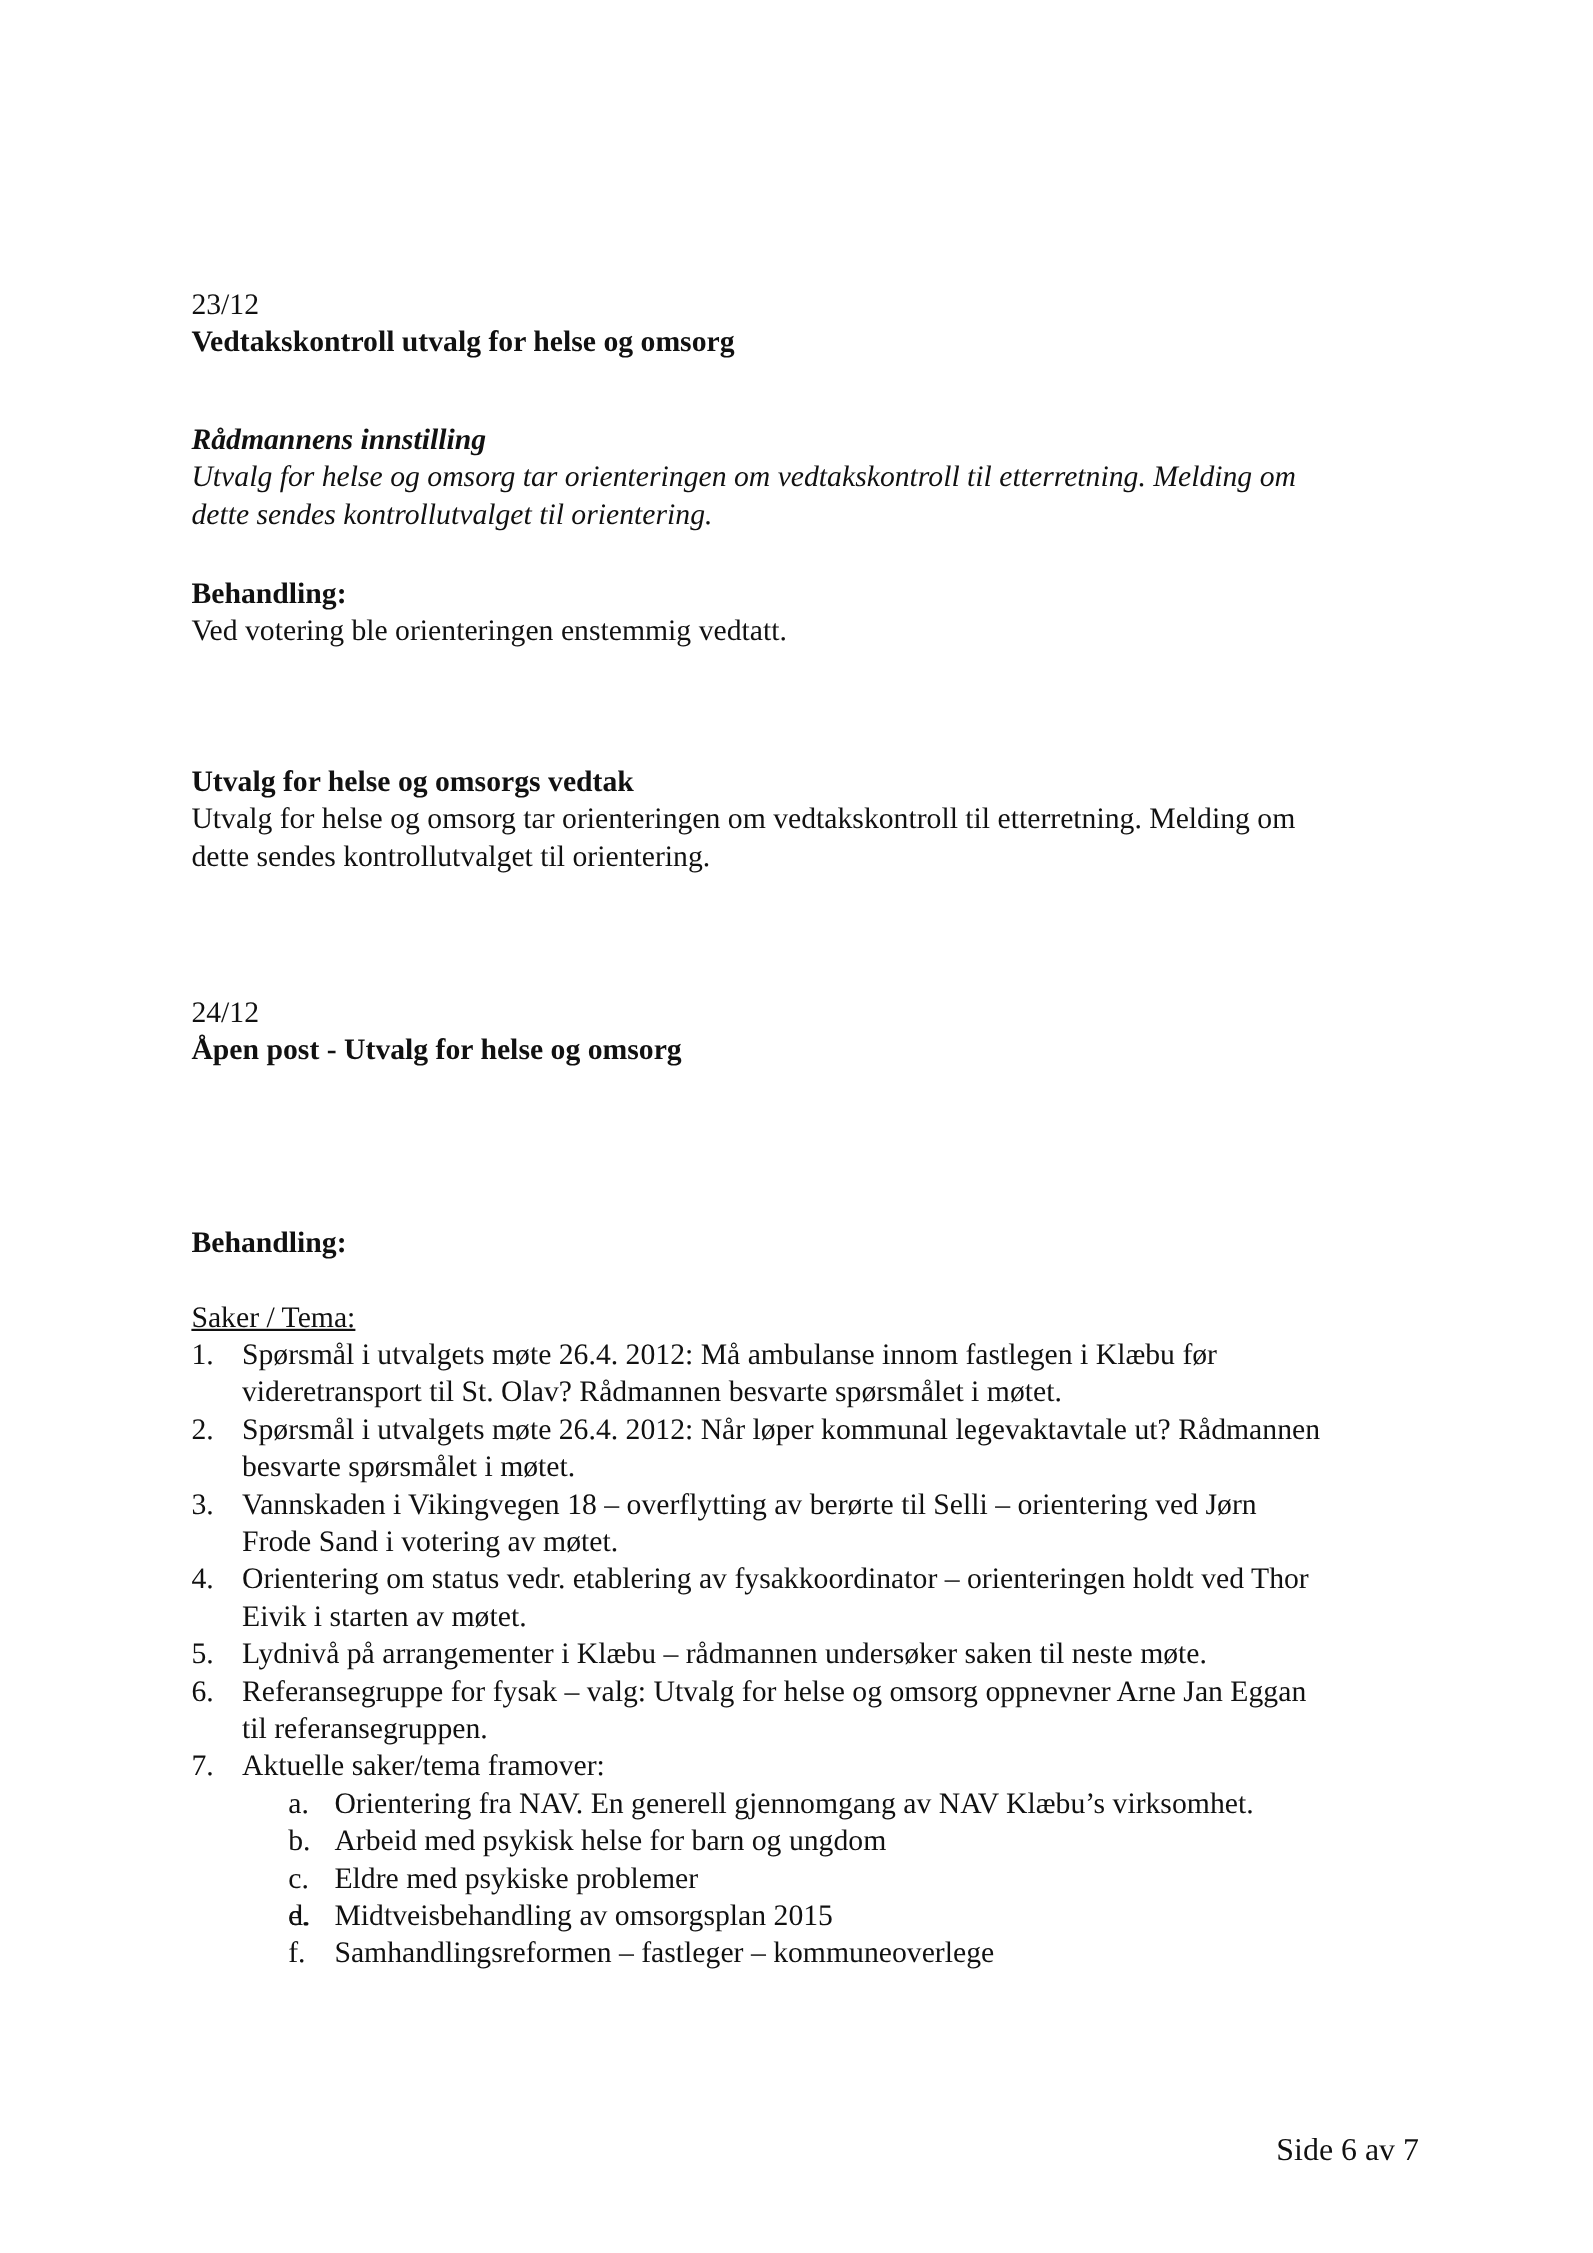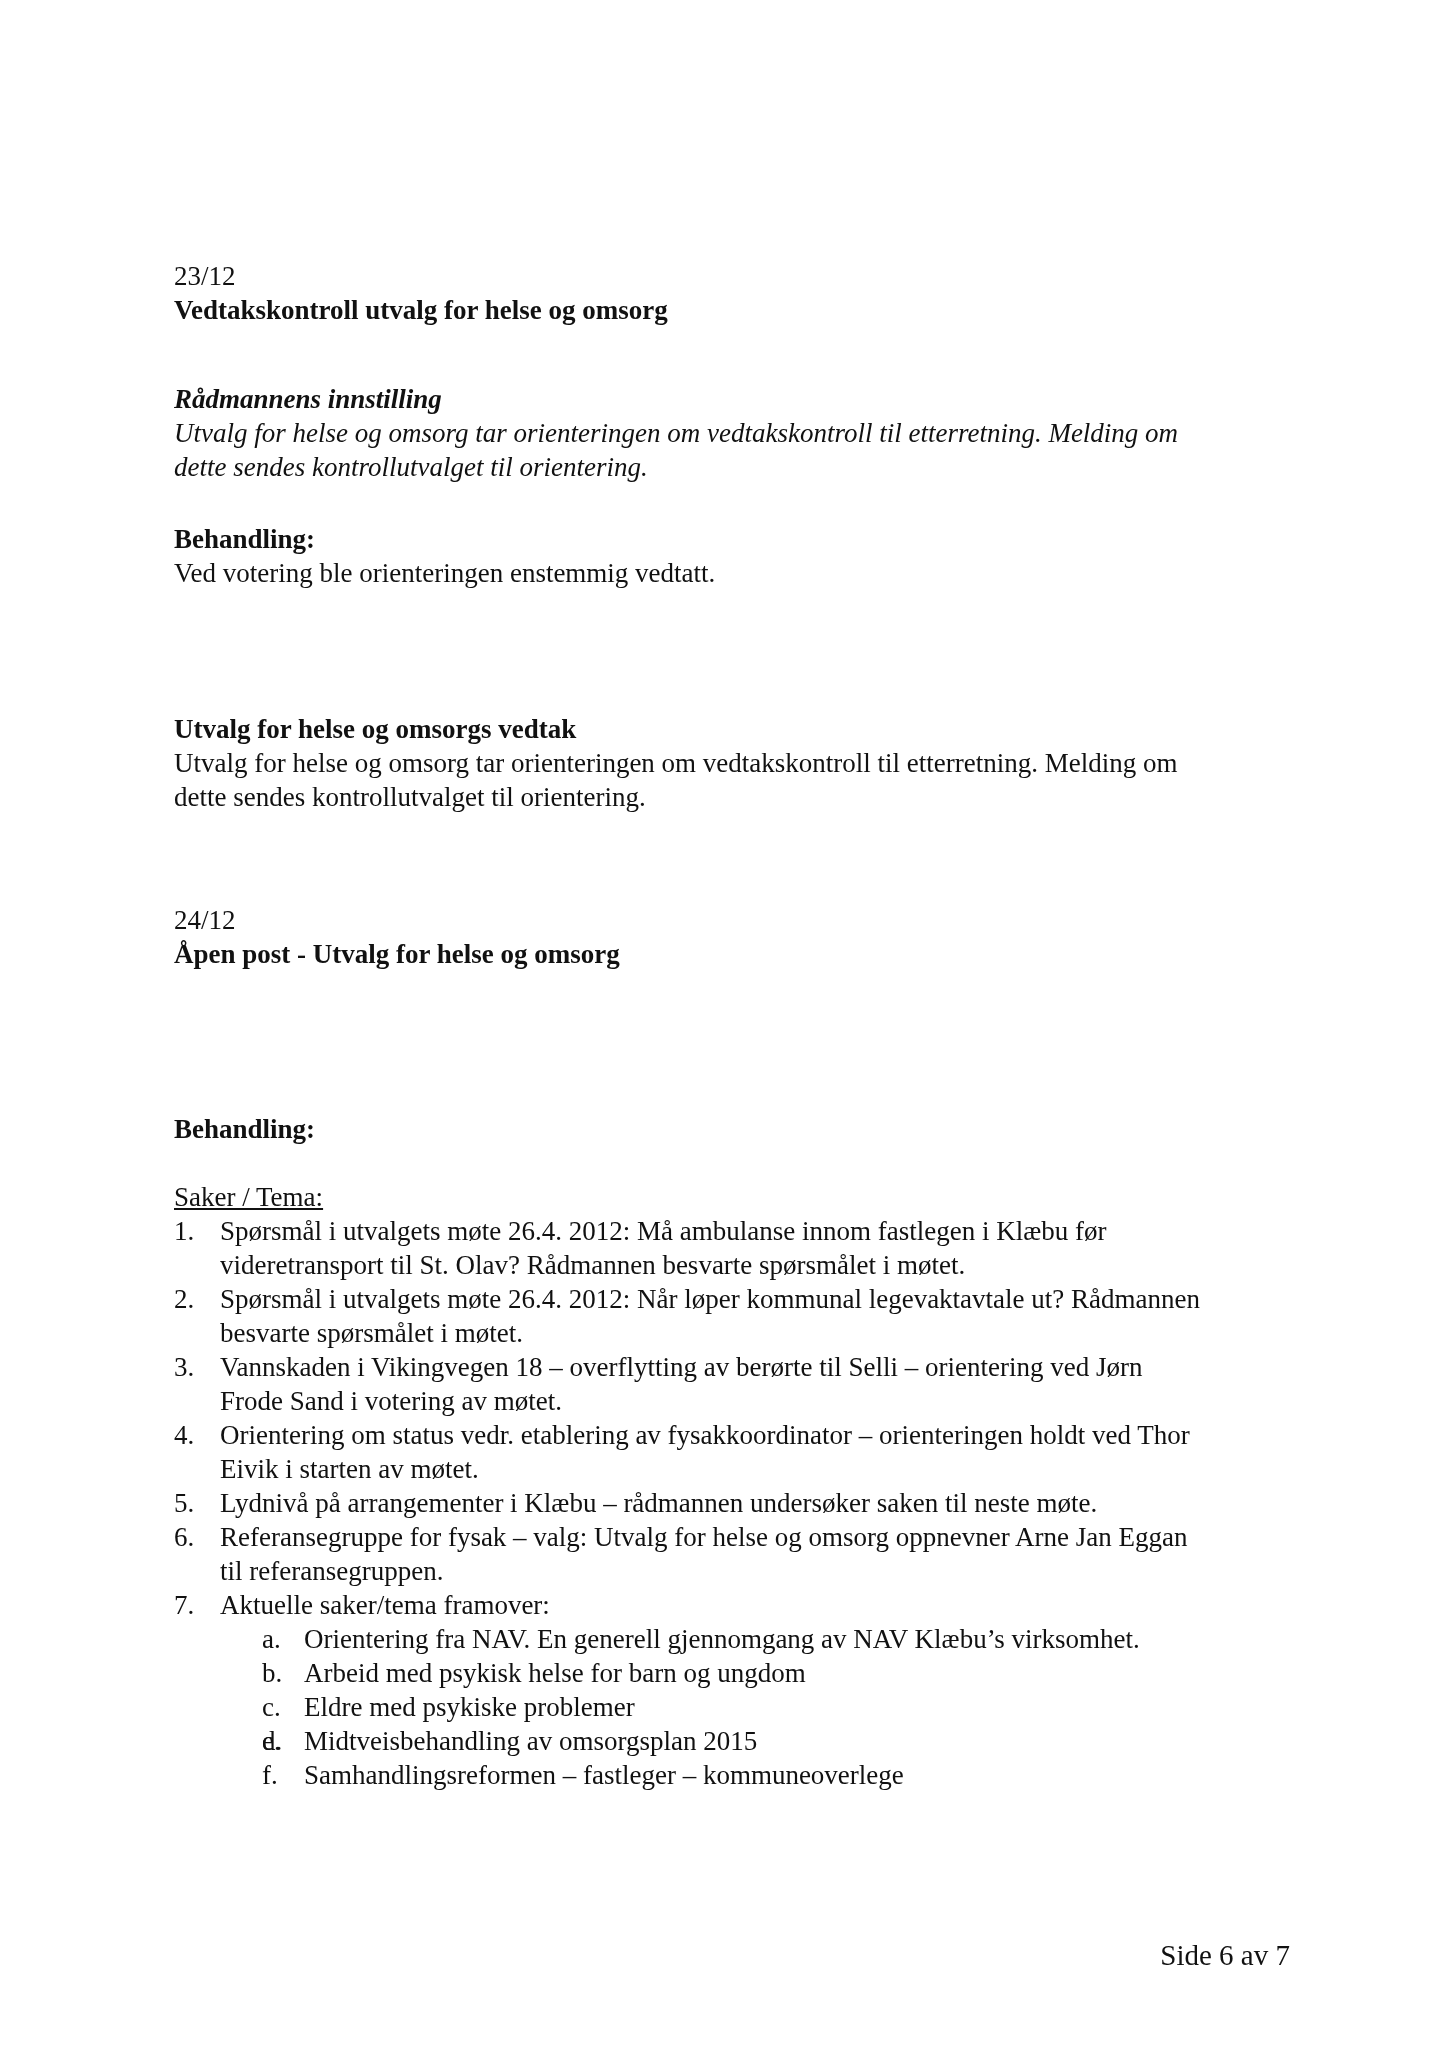--- a/index.html
+++ b/index.html
@@ -84,21 +84,21 @@
     <span class="line bold">Rådmannens innstilling</span>
     <span class="line">Utvalg for helse og omsorg tar orienteringen om vedtakskontroll til etterretning. Melding om</span>
     <span class="line">dette sendes kontrollutvalget til orientering.</span>
   </div>
 
   <div class="block" style="top:522px;">
     <span class="line bold">Behandling:</span>
     <span class="line">Ved votering ble orienteringen enstemmig vedtatt.</span>
   </div>
 
-  <div class="block" style="top:712px;">
+  <div class="block" style="top:693px;">
     <span class="line bold">Utvalg for helse og omsorgs vedtak</span>
     <span class="line">Utvalg for helse og omsorg tar orienteringen om vedtakskontroll til etterretning. Melding om</span>
     <span class="line">dette sendes kontrollutvalget til orientering.</span>
   </div>
 
   <div class="block" style="top:903px;">
     <span class="line">24/12</span>
     <span class="line bold">Åpen post - Utvalg for helse og omsorg</span>
   </div>
 

